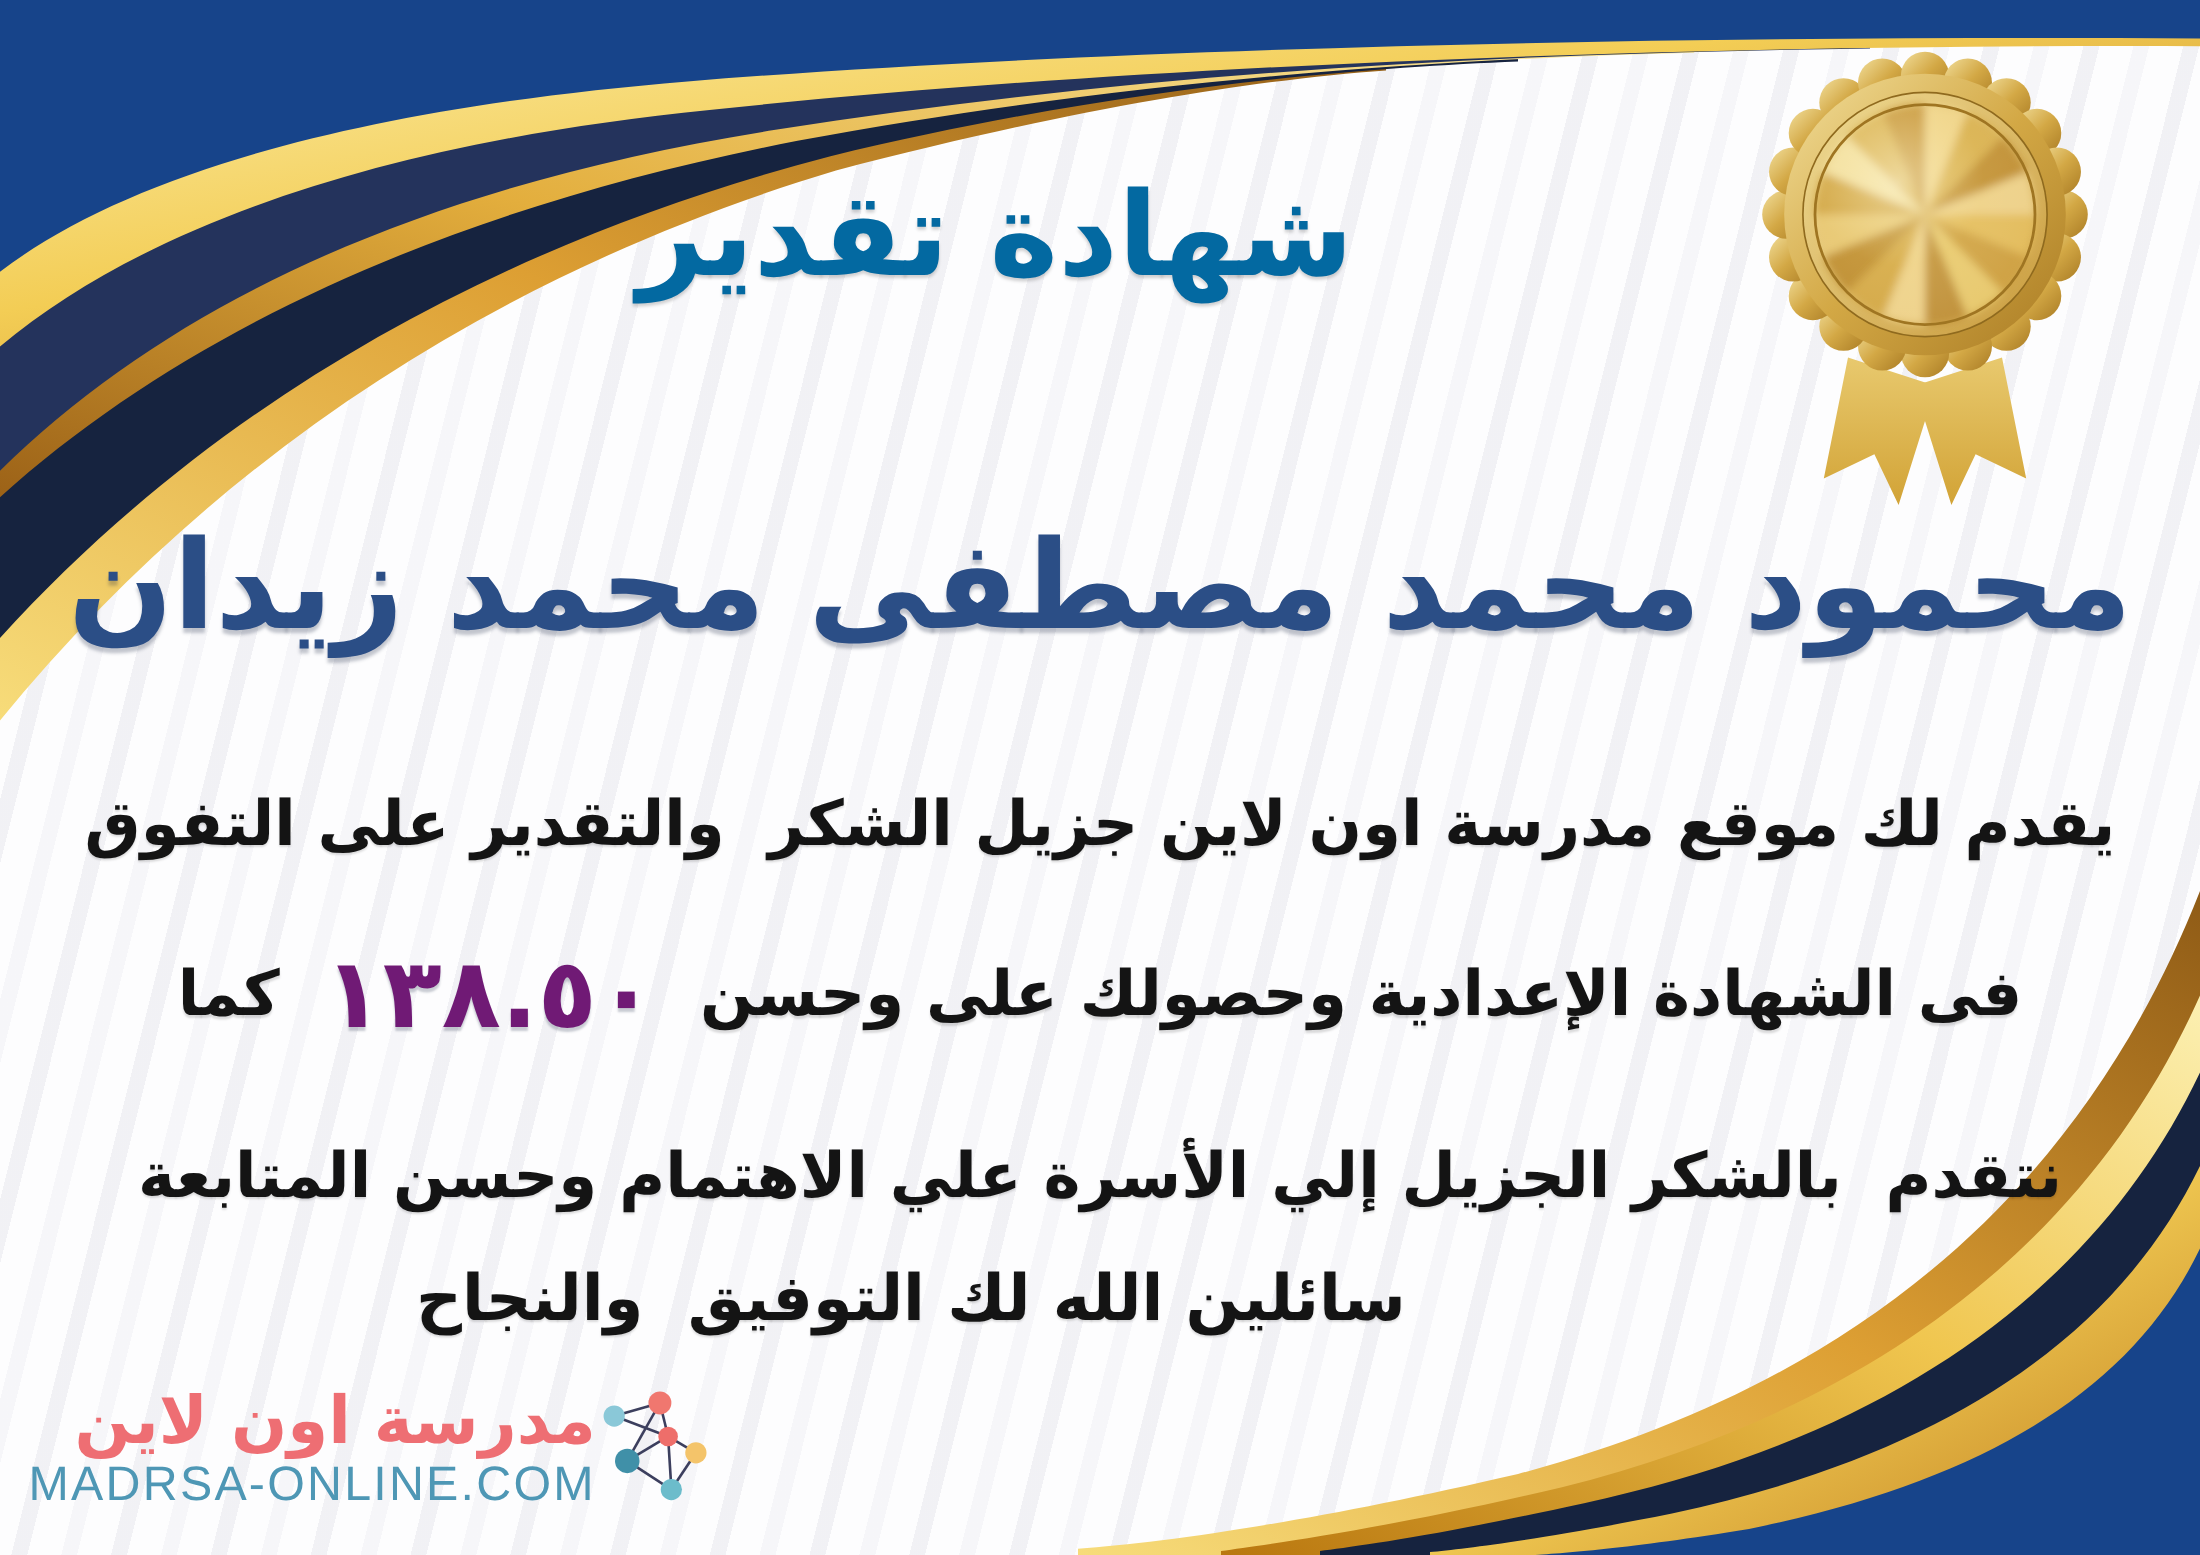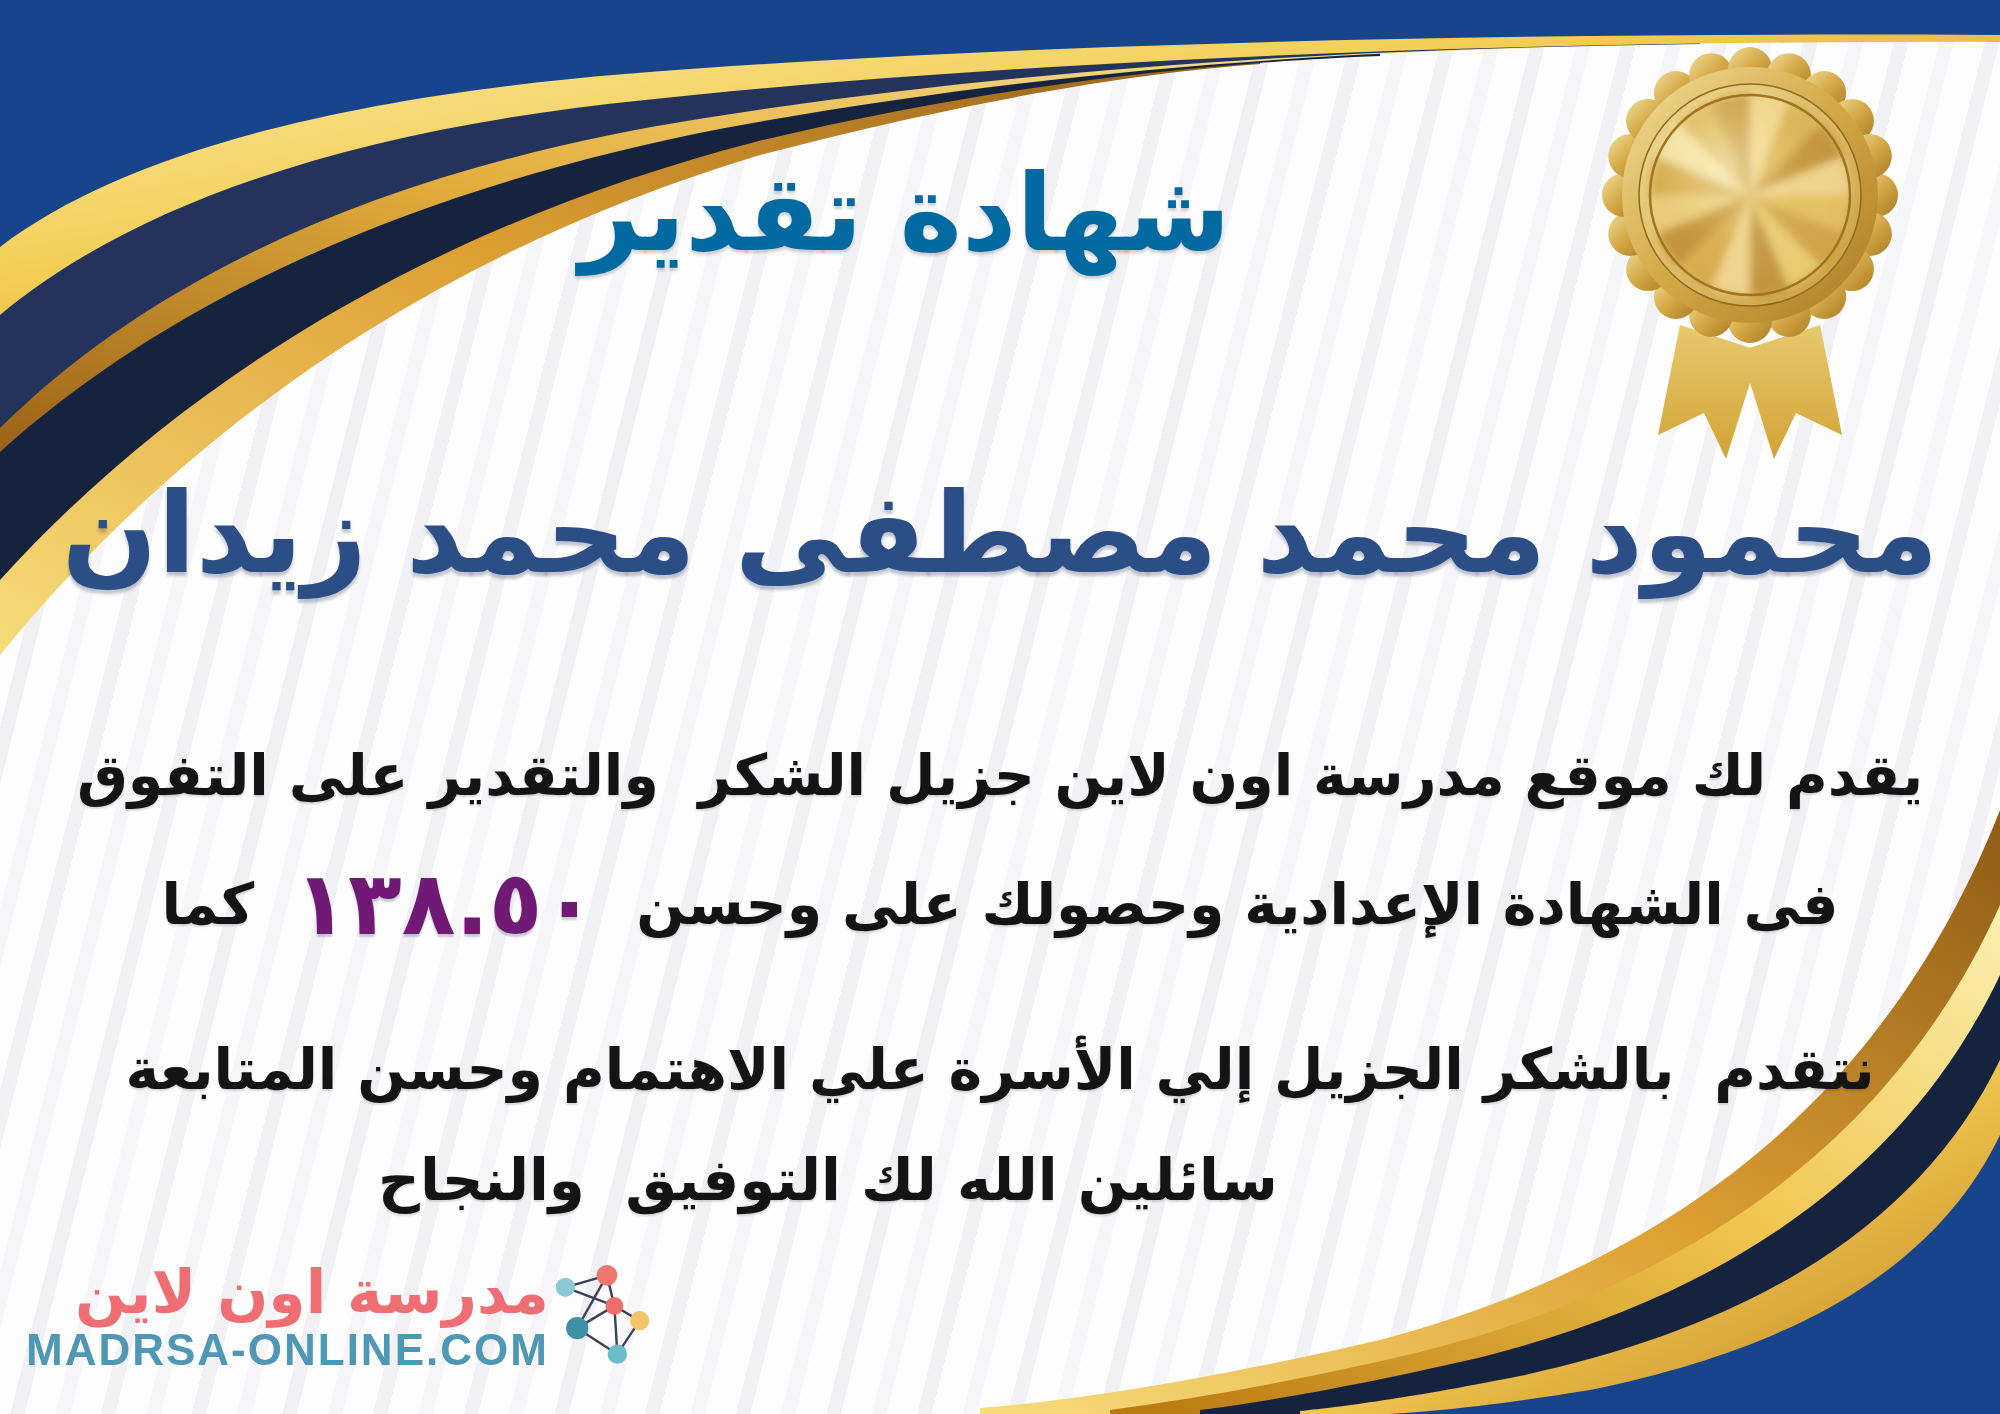--- a/index.html
+++ b/index.html
@@ -22,21 +22,21 @@
   .name{
     top:468px;left:0;width:2000px;text-align:center;
     font-size:112px;font-weight:700;color:#2B4E86;
     text-shadow:0 4px 3px rgba(20,30,60,0.25);white-space:pre;
   }
   .bodyline{
     left:30px;width:1940px;text-align:center;
     font-size:57px;font-weight:600;color:#141414;
     text-shadow:0 2px 2px rgba(0,0,0,0.14);white-space:pre;
   }
-  .line1{top:742px;}
+  .line1{top:716px;}
   .line2{top:852px;display:flex;justify-content:center;align-items:center;gap:26px;}
   .line3{top:1036px;}
   .score{
     font-size:88px;font-weight:700;color:#701a75;
     text-shadow:0 3px 2px rgba(20,30,60,0.22);padding:0 14px;
   }
   .closing{
     top:1146px;left:0;width:1656px;padding-right:0;text-align:center;
     font-size:58px;font-weight:600;color:#141414;
     text-shadow:0 2px 2px rgba(0,0,0,0.14);white-space:pre;
@@ -44,21 +44,21 @@
   .logo{
     position:absolute;left:26px;top:1256px;z-index:3;
     display:flex;flex-direction:row;align-items:center;
   }
   .logo-text{display:flex;flex-direction:column;align-items:flex-end;text-align:right;}
   .logo-ar{
     direction:rtl;font-size:60px;font-weight:700;color:#EE6E73;
     font-family:"DejaVu Sans", sans-serif;line-height:1.1;white-space:pre;
   }
   .logo-en{
-    font-size:44px;font-weight:700;color:#4E97B5;letter-spacing:2px;
+    font-size:44px;font-weight:400;color:#4E97B5;letter-spacing:2px;
     font-family:"Liberation Sans", sans-serif;line-height:1.15;white-space:pre;
   }
   .logo-icon{width:104px;height:122px;}
 </style>
 </head>
 <body>
 
 <svg class="decor" viewBox="0 0 2000 1414" preserveAspectRatio="none" aria-hidden="true">
   <defs>
     <linearGradient id="goldA" x1="0" y1="0" x2="1" y2="1">

